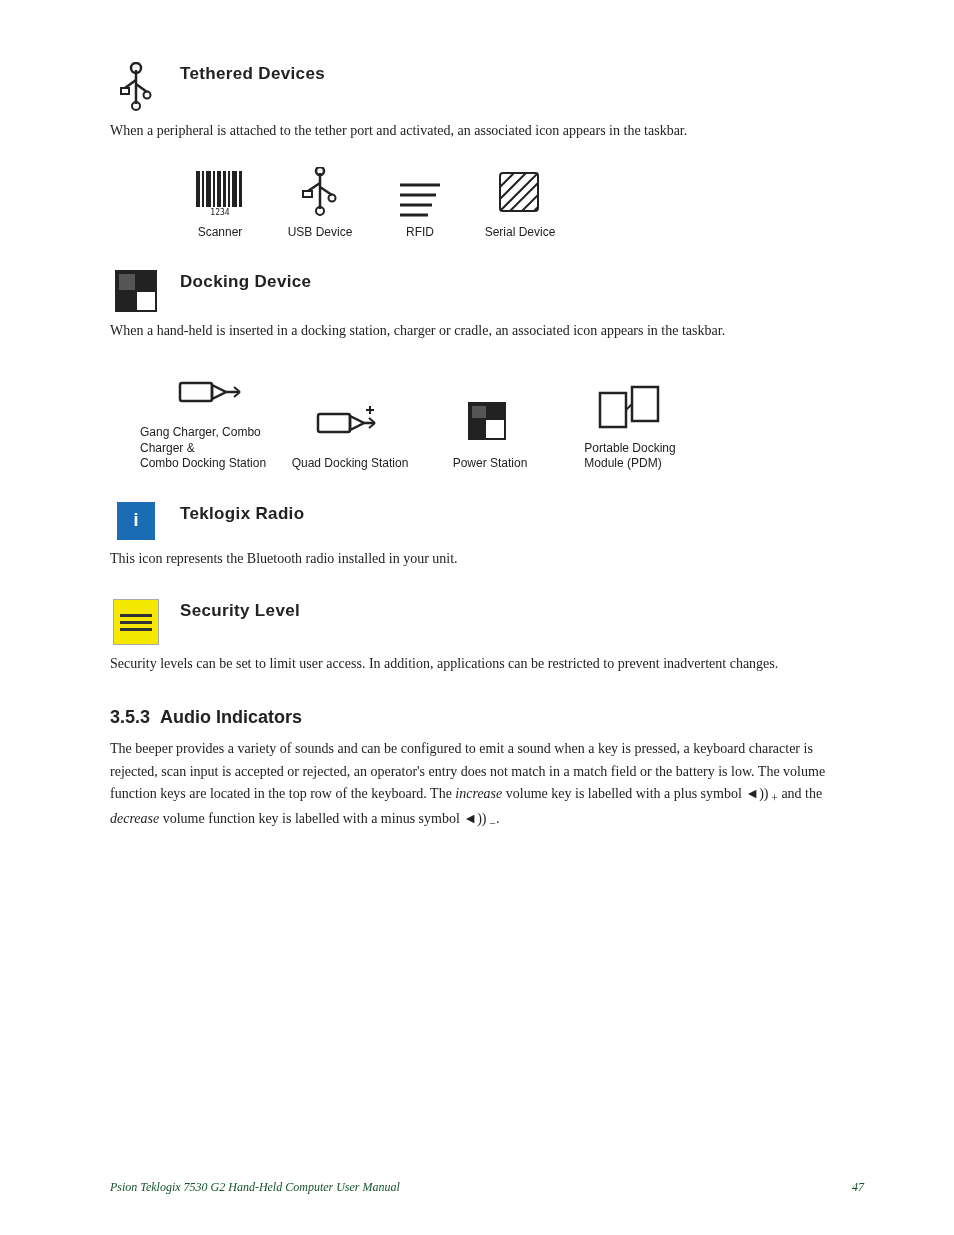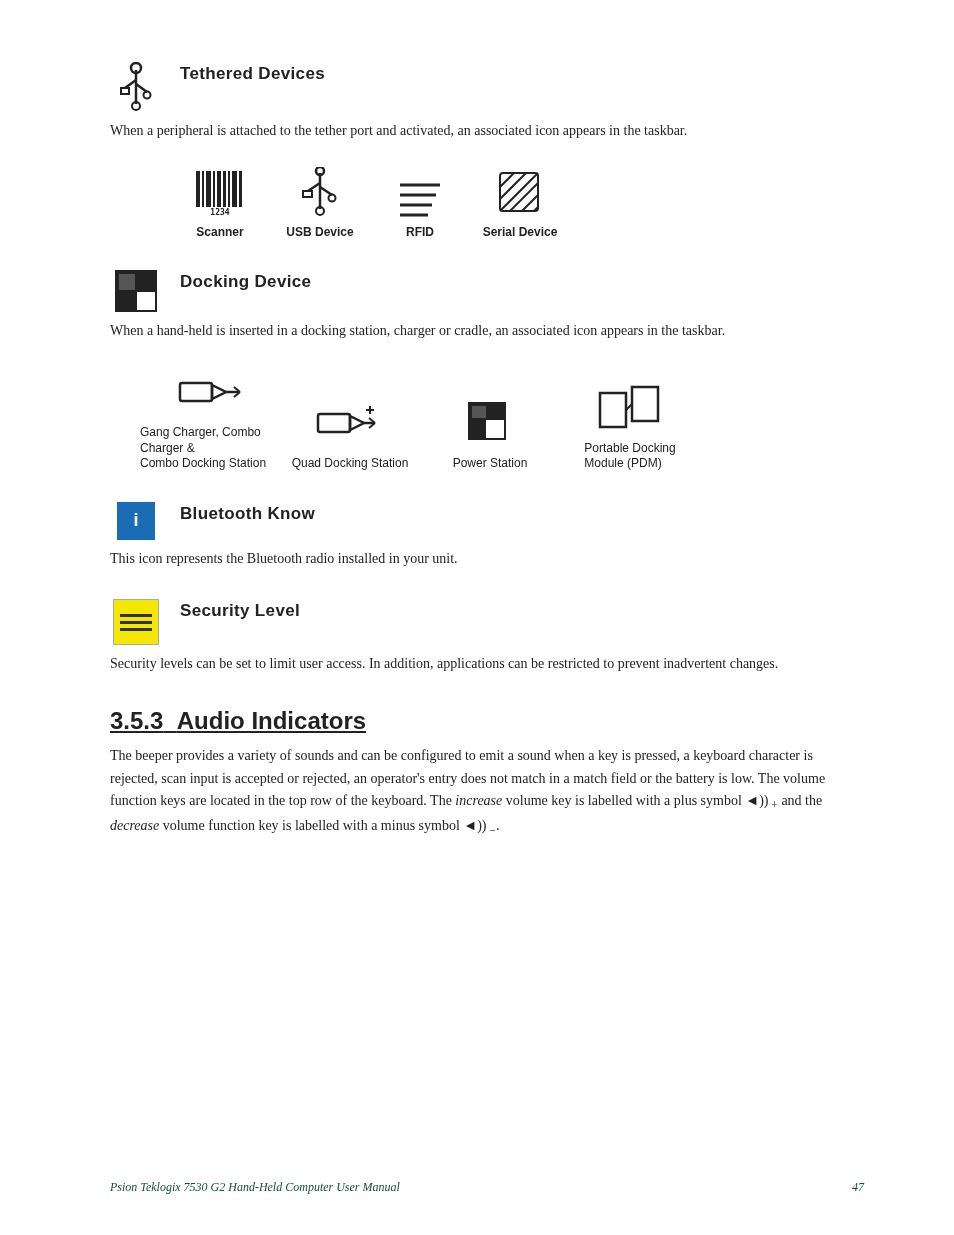--- a/index.html
+++ b/index.html
@@ -55,21 +55,20 @@
     .section-body {
       font-size: 14px;
       line-height: 1.55;
     }
     .icons-row {
       display: flex;
       align-items: flex-end;
       gap: 0px;
       margin: 22px 0 8px 60px;
       justify-content: flex-start;
-      font-weight: bold;
     }
     .icon-item {
       display: flex;
       flex-direction: column;
       align-items: center;
       width: 100px;
     }
     .icon-item .icon-img {
       height: 55px;
       display: flex;
@@ -107,25 +106,24 @@
     .icon-item-dock .icon-label {
       font-size: 12px;
       font-family: Arial, sans-serif;
       line-height: 1.3;
     }
 
     .chapter-section {
       margin-top: 32px;
     }
     .chapter-section h2 {
-      font-size: 24px;
+      font-size: 18px;
       font-family: Arial, sans-serif;
       font-weight: bold;
       margin-bottom: 10px;
-      text-decoration: underline;
     }
     .chapter-section p {
       font-size: 14px;
       line-height: 1.6;
     }
     em { font-style: italic; }
 
     .footer {
       position: absolute;
       bottom: 40px;
@@ -351,21 +349,21 @@
         </div>
       </div>
     </div>
   </div>
 
   <div class="section">
     <div class="section-header">
       <div class="section-icon">
         <div class="info-box">i</div>
       </div>
-      <div class="section-title">Bluetooth  Know</div>
+      <div class="section-title">Teklogix  Radio</div>
     </div>
     <div class="section-body">
       <p>This icon represents the Bluetooth radio installed in your unit.</p>
     </div>
   </div>
 
   <div class="section">
     <div class="section-header">
       <div class="section-icon">
         <div class="security-icon">

